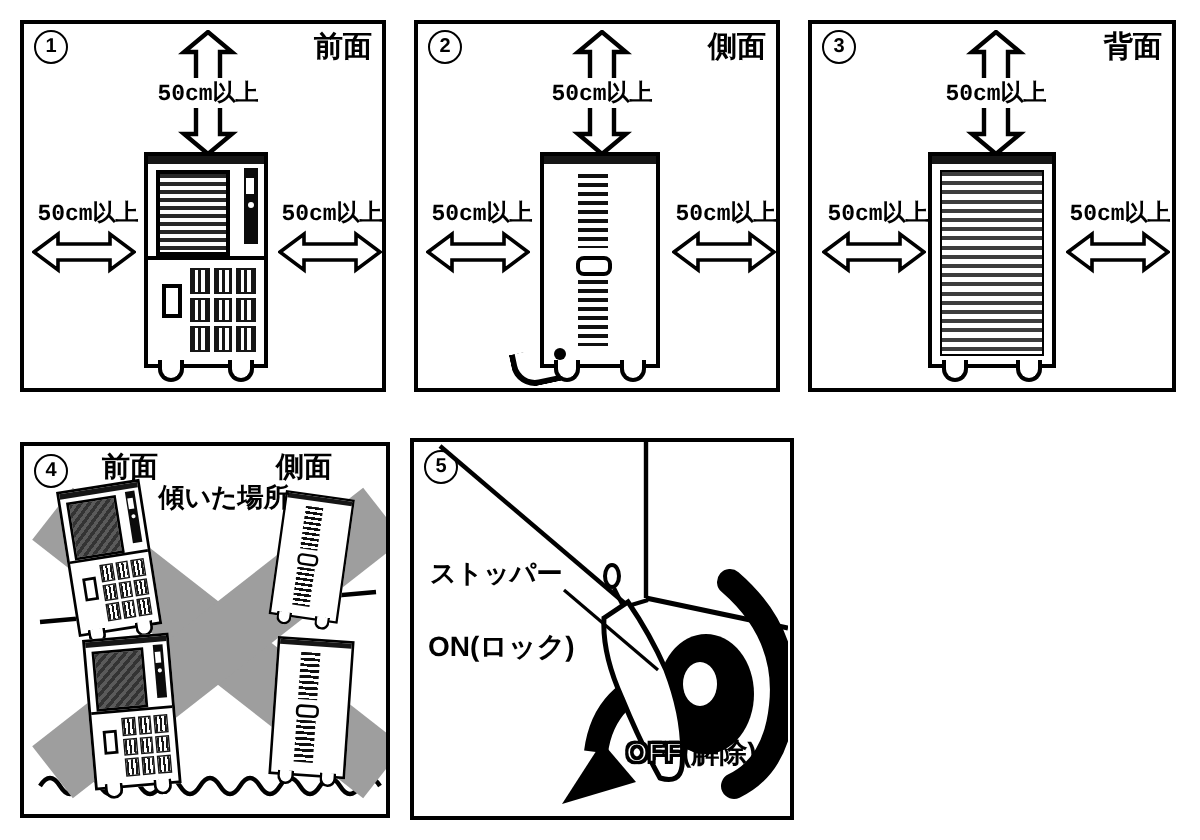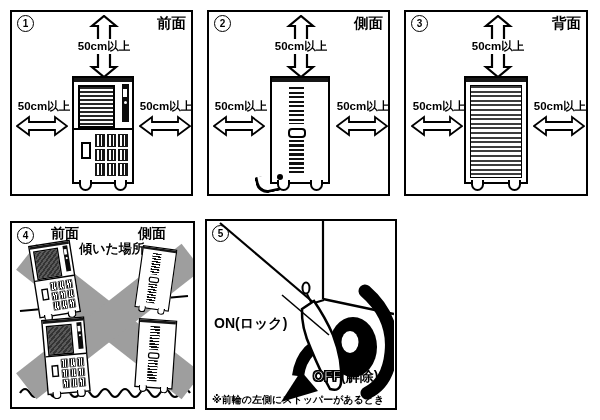--- a/index.html
+++ b/index.html
@@ -5,21 +5,21 @@
   html,body{margin:0;padding:0;background:#fff;}
   body{font-family:"Liberation Sans","DejaVu Sans",sans-serif;color:#000;}
   .stage{position:relative;width:600px;height:420px;background:#fff;overflow:hidden;}
   .panel{position:absolute;border:2.5px solid #000;background:#fff;box-sizing:border-box;}
   
   .num{position:absolute;width:15px;height:15px;border:1.7px solid #000;border-radius:50%;
        font-size:10px;font-weight:bold;line-height:15px;text-align:center;}
   .t{position:absolute;font-weight:bold;white-space:nowrap;}
   .t-title{font-size:14.5px;}
   .t-clear{font-size:11.5px;}
-  .ctr{text-align:center;}
+  .ctr{text-align:center;font-family:Liberation Mono, monospace;}
   svg{display:block;}
   .arr{position:absolute;}
   
   .unit{position:absolute;background:#fff;border:2px solid #000;box-sizing:content-box;}
   .cap{position:absolute;top:0;left:0;right:0;height:4px;background:#161616;}
   .unit-front{width:58px;height:104px;}
   .uf-div{position:absolute;top:50px;left:0;right:0;height:2px;background:#000;}
   .grille{position:absolute;left:4px;top:7px;width:33px;height:39px;border:2px solid #000;
           background:repeating-linear-gradient(180deg,#262626 0 2px,#fdfdfd 2px 4px);}
   .ctrl{position:absolute;right:3px;top:6px;width:7px;height:38px;background:#0b0b0b;}
@@ -253,18 +253,18 @@
       <ellipse cx="143" cy="121" rx="8.5" ry="11" fill="#fff"></ellipse>
       <path d="M128,117 Q95,124 91,155" stroke="#000" stroke-width="12" fill="none"></path>
       <polygon points="74,181 94,150 111,170" fill="#000"></polygon>
       <path d="M95,88 L107,80 Q118,96 126,114 Q136,140 134,162 Q133,171 123,168 Q113,150 104,128 Q94,106 95,88 Z" fill="#fff" stroke="#000" stroke-width="2.5"></path>
       <ellipse cx="99" cy="67" rx="3.5" ry="5.5" fill="#fff" stroke="#000" stroke-width="2"></ellipse>
       <line x1="100" y1="73" x2="104" y2="81" stroke="#000" stroke-width="2"></line>
       <line x1="75" y1="74" x2="122" y2="114" stroke="#000" stroke-width="1.6"></line>
     </svg>
 
     <div class="num" style="left:5px;top:4px;">5</div>
+    <div class="t" style="left:8px;top:57px;font-size:13px;">ストッパー</div>
     <div class="t" style="left:7px;top:94px;font-size:14px;">ON(ロック)</div>
     <div class="t" style="left:106px;top:147px;font-size:14px;"><span class="hollow">OFF</span><span>(解除)</span></div>
-    <div class="t" style="left:5px;top:172px;font-size:10px;">※前輪の左側にストッパーがあるとき</div>
   </div>
 
 </div>
 
 </body></html>

